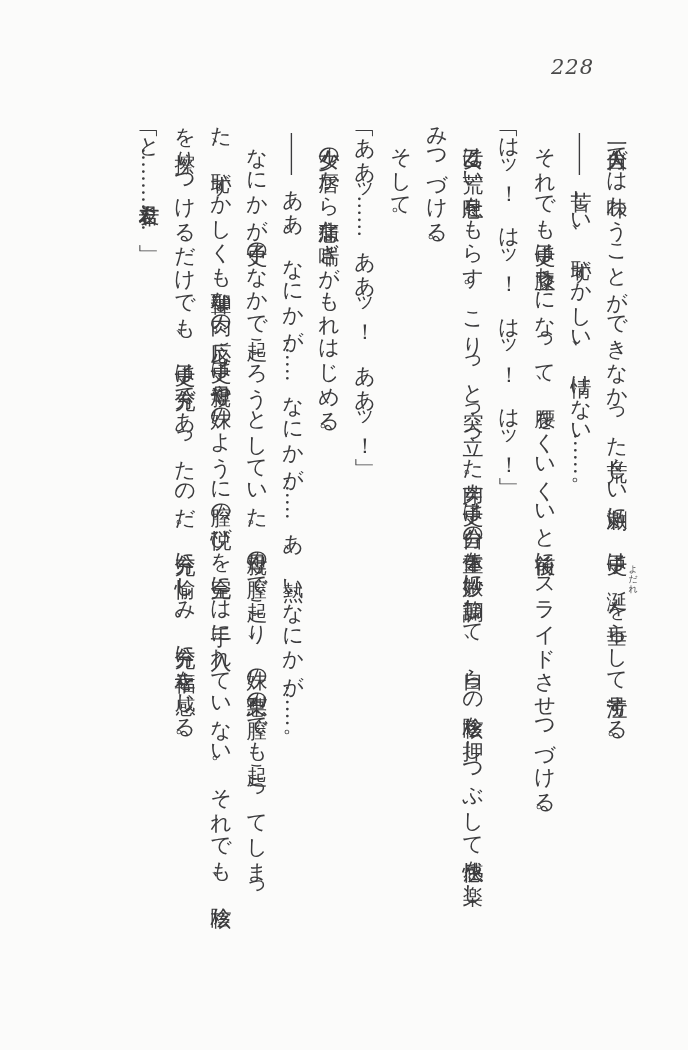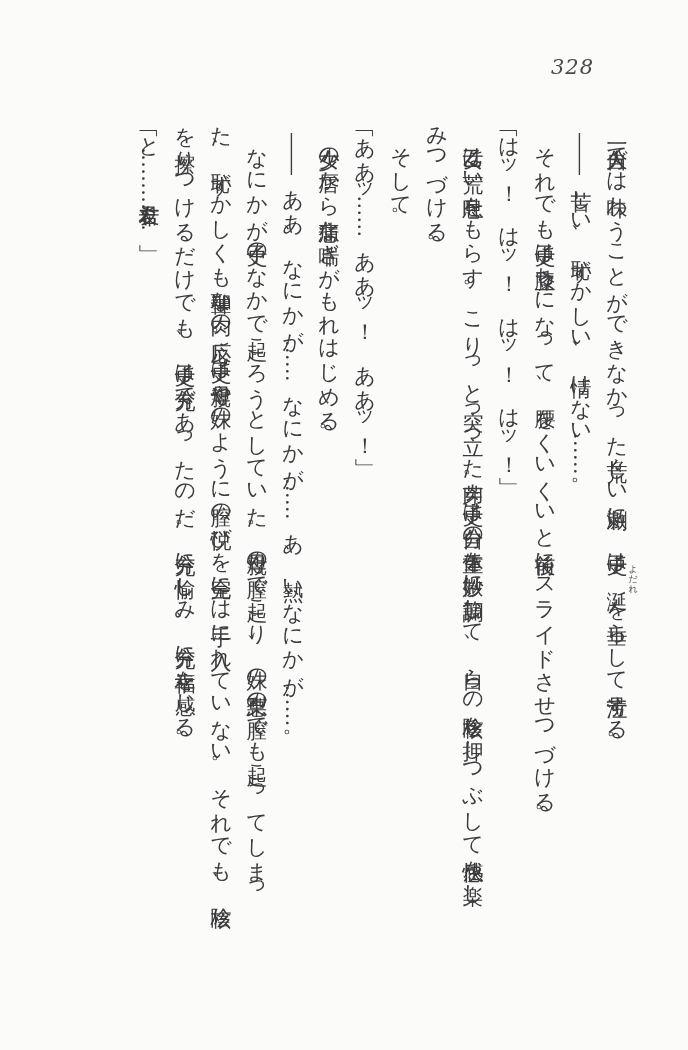--- a/index.html
+++ b/index.html
@@ -47,21 +47,21 @@
   ruby rt {
     font-size: 9px;
     letter-spacing: 0;
     color: #4a4a4c;
   }
 </style>
 </head>
 <body>
 
 <div class="page">
-  <div class="page-number">328</div>
+  <div class="page-number">228</div>
   <div class="text-block" id="text-block">
       <p class="para-paragraph">自分一人では味わうことができなかった荒々しい刺激に、史子は<ruby>涎<rt>よだれ</rt></ruby>を垂らして号泣する。</p>
       <p class="para-paragraph">――苦しい、恥ずかしい、情けない……。</p>
       <p class="para-paragraph">それでも史子は膝立ちになって、腰をくいくいと前後にスライドさせつづける。</p>
       <p class="para-dialogue">「はッ！　はッ！　はッ！　はッ！」</p>
       <p class="para-paragraph">乙女は荒い吐息をもらす。こりっと突っ立った肉芽。史子は自分の体重を微妙に調節して、自らの陰核を押しつぶして快感を楽しみつづける。</p>
       <p class="para-paragraph">そして。</p>
       <p class="para-dialogue">「ああッ……ああッ！　ああッ！」</p>
       <p class="para-paragraph">少女の唇から悲痛な喘ぎがもれはじめる。</p>
       <p class="para-paragraph">――ああ、なにかが……なにかが……あ、熱いなにかが……。</p>

